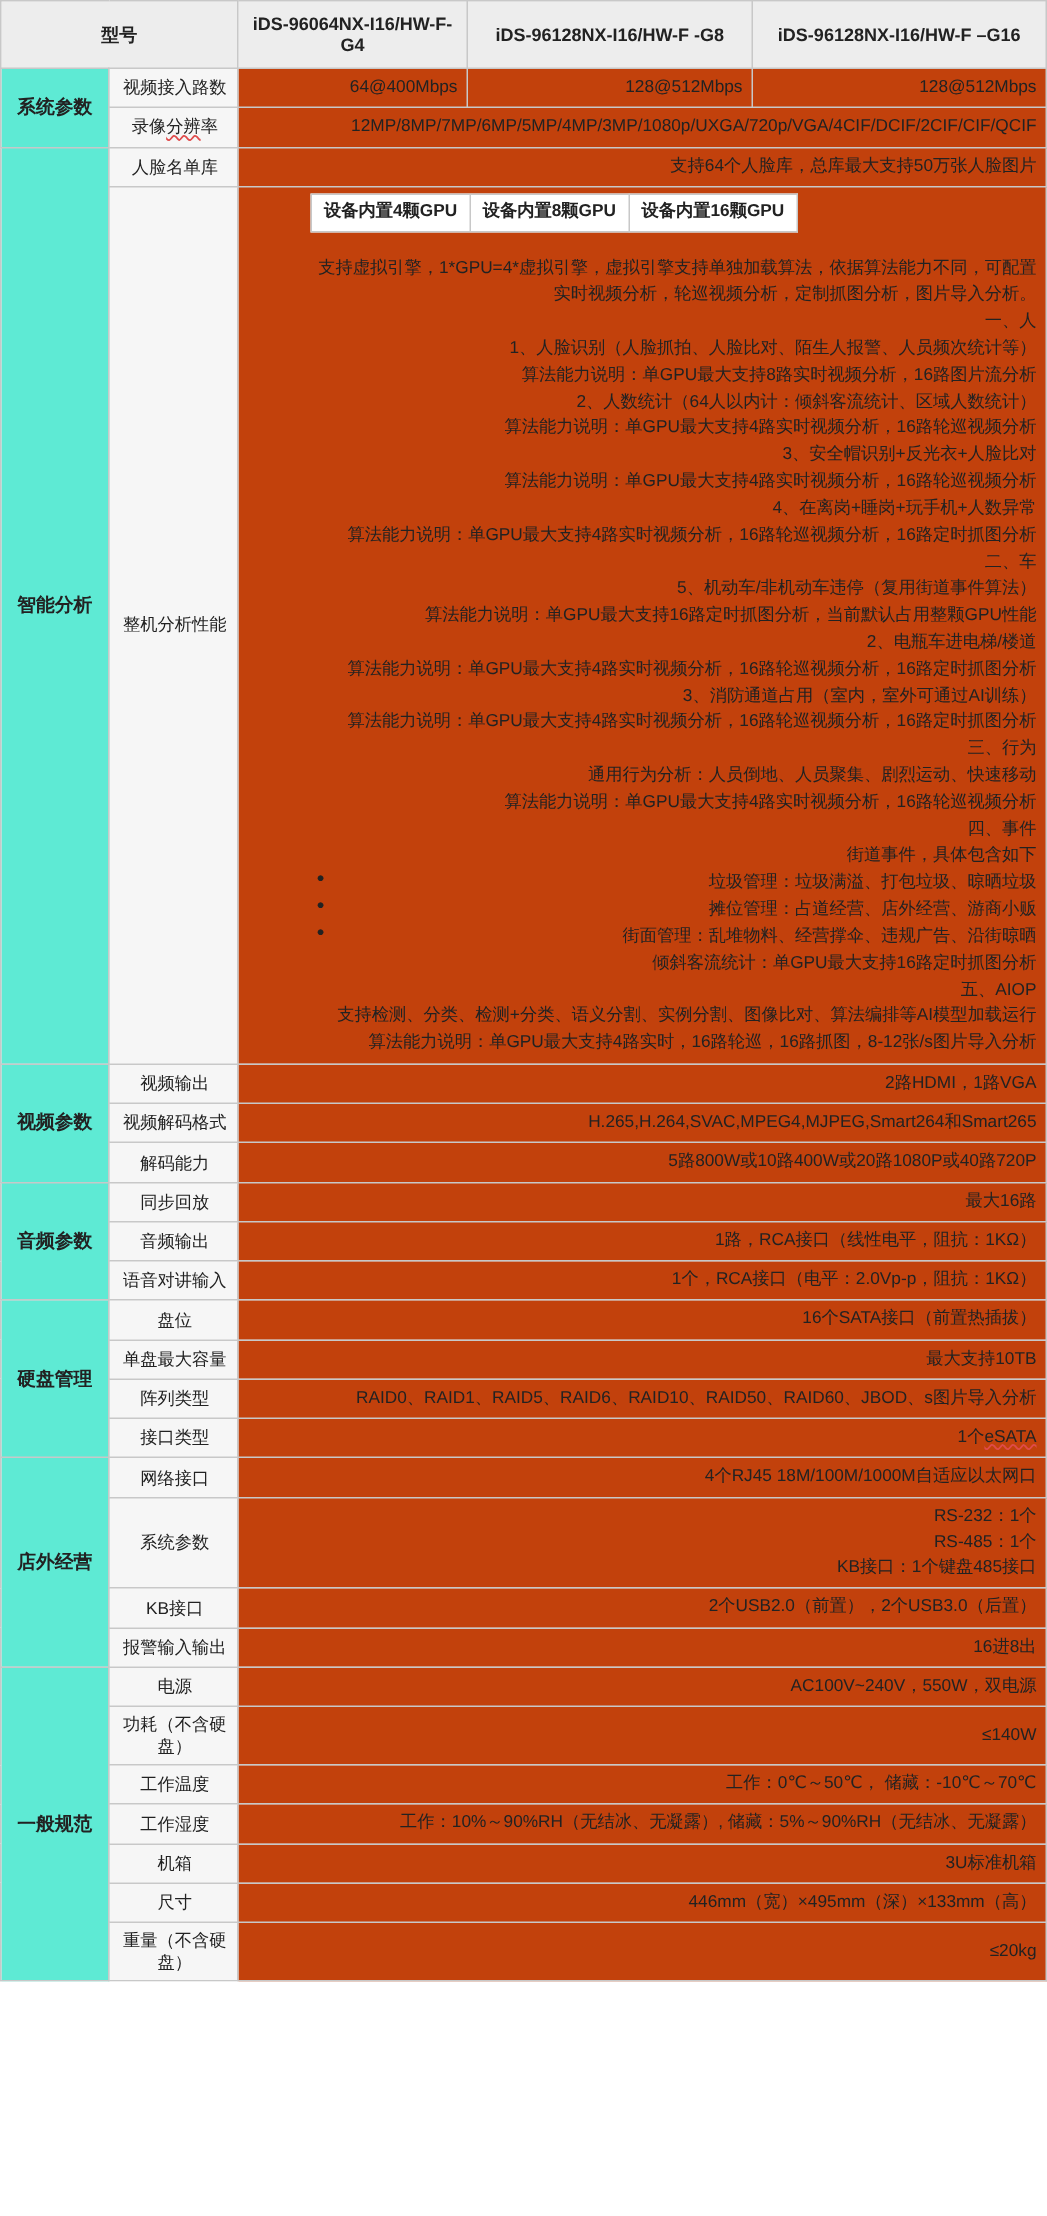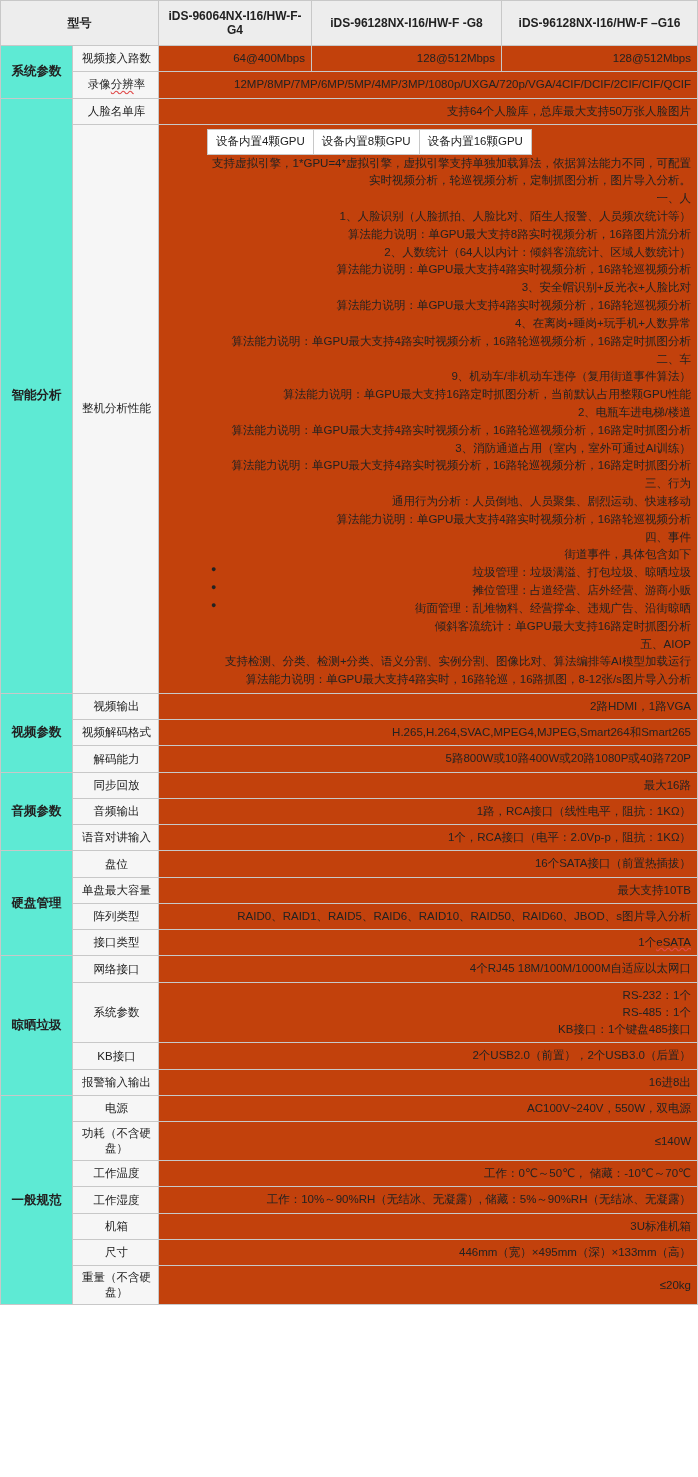--- a/index.html
+++ b/index.html
@@ -6,21 +6,21 @@
   body{font-family:"Liberation Sans","DejaVu Sans",sans-serif;color:#222;}
   #sheet{width:588px;}
   table{border-collapse:collapse;width:698px;table-layout:fixed;font-size:11.5px;}
   td,th{border:1px solid #c8c8c8;vertical-align:middle;padding:4px 6px;font-weight:normal;}
   .hdr{background:#ededed;text-align:center;font-weight:bold;font-size:12px;padding:8px 4px;}
   .grp{background:#5eead4;text-align:center;font-weight:bold;font-size:12.5px;}
   .sub{background:#f6f6f6;text-align:center;font-size:11.5px;padding-left:8px;}
   .val{background:#c2410c;text-align:right;line-height:1.5;padding-left:48px;}
   .val.tall{line-height:1.55;}
   .wavy{text-decoration:underline wavy #e04b4b;text-decoration-skip-ink:none;}
-  .gpu-row{display:flex;gap:0;margin-bottom:0;}
+  .gpu-row{display:flex;gap:0;margin-bottom:16px;font-weight:bold;}
   .gpu-box{border:1px solid #c8c8c8;background:#fff;padding:3px 8px;font-size:11.5px;}
   .gpu-box + .gpu-box{border-left:none;}
   .bullet{display:block;padding-left:22px;position:relative;font-family:Liberation Mono, monospace;}
   .bullet:before{content:"\25CF";position:absolute;left:4px;top:0;font-size:9px;}
   .ln{display:block;}
   col.c1{width:72px;}
   col.c2{width:86px;}
   col.c3{width:auto;}
 </style>
 </head>
@@ -74,21 +74,21 @@
               <span class="ln">一、人</span>
               <span class="ln">1、人脸识别（人脸抓拍、人脸比对、陌生人报警、人员频次统计等）</span>
               <span class="ln">算法能力说明：单GPU最大支持8路实时视频分析，16路图片流分析</span>
               <span class="ln">2、人数统计（64人以内计：倾斜客流统计、区域人数统计）</span>
               <span class="ln">算法能力说明：单GPU最大支持4路实时视频分析，16路轮巡视频分析</span>
               <span class="ln">3、安全帽识别+反光衣+人脸比对</span>
               <span class="ln">算法能力说明：单GPU最大支持4路实时视频分析，16路轮巡视频分析</span>
               <span class="ln">4、在离岗+睡岗+玩手机+人数异常</span>
               <span class="ln">算法能力说明：单GPU最大支持4路实时视频分析，16路轮巡视频分析，16路定时抓图分析</span>
               <span class="ln">二、车</span>
-              <span class="ln">9、机动车/非机动车违停（复用街道事件算法）</span>
+              <span class="ln">5、机动车/非机动车违停（复用街道事件算法）</span>
               <span class="ln">算法能力说明：单GPU最大支持16路定时抓图分析，当前默认占用整颗GPU性能</span>
               <span class="ln">2、电瓶车进电梯/楼道</span>
               <span class="ln">算法能力说明：单GPU最大支持4路实时视频分析，16路轮巡视频分析，16路定时抓图分析</span>
               <span class="ln">3、消防通道占用（室内，室外可通过AI训练）</span>
               <span class="ln">算法能力说明：单GPU最大支持4路实时视频分析，16路轮巡视频分析，16路定时抓图分析</span>
               <span class="ln">三、行为</span>
               <span class="ln">通用行为分析：人员倒地、人员聚集、剧烈运动、快速移动</span>
               <span class="ln">算法能力说明：单GPU最大支持4路实时视频分析，16路轮巡视频分析</span>
               <span class="ln">四、事件</span>
               <span class="ln">街道事件，具体包含如下</span>
@@ -143,21 +143,21 @@
   <tr>
     <td class="sub">阵列类型</td>
     <td class="val" colspan="3">RAID0、RAID1、RAID5、RAID6、RAID10、RAID50、RAID60、JBOD、s图片导入分析</td>
   </tr>
   <tr>
     <td class="sub">接口类型</td>
     <td class="val" colspan="3">1个<span class="wavy">eSATA</span></td>
   </tr>
 
   <tr>
-    <td class="grp" rowspan="4">晾晒垃圾</td>
+    <td class="grp" rowspan="4">店外经营</td>
     <td class="sub">网络接口</td>
     <td class="val" colspan="3">4个RJ45 18M/100M/1000M自适应以太网口</td>
   </tr>
   <tr>
     <td class="sub">系统参数</td>
     <td class="val" colspan="3">
       <span class="ln">RS-232：1个</span>
       <span class="ln">RS-485：1个</span>
       <span class="ln">KB接口：1个键盘485接口</span>
     </td>

